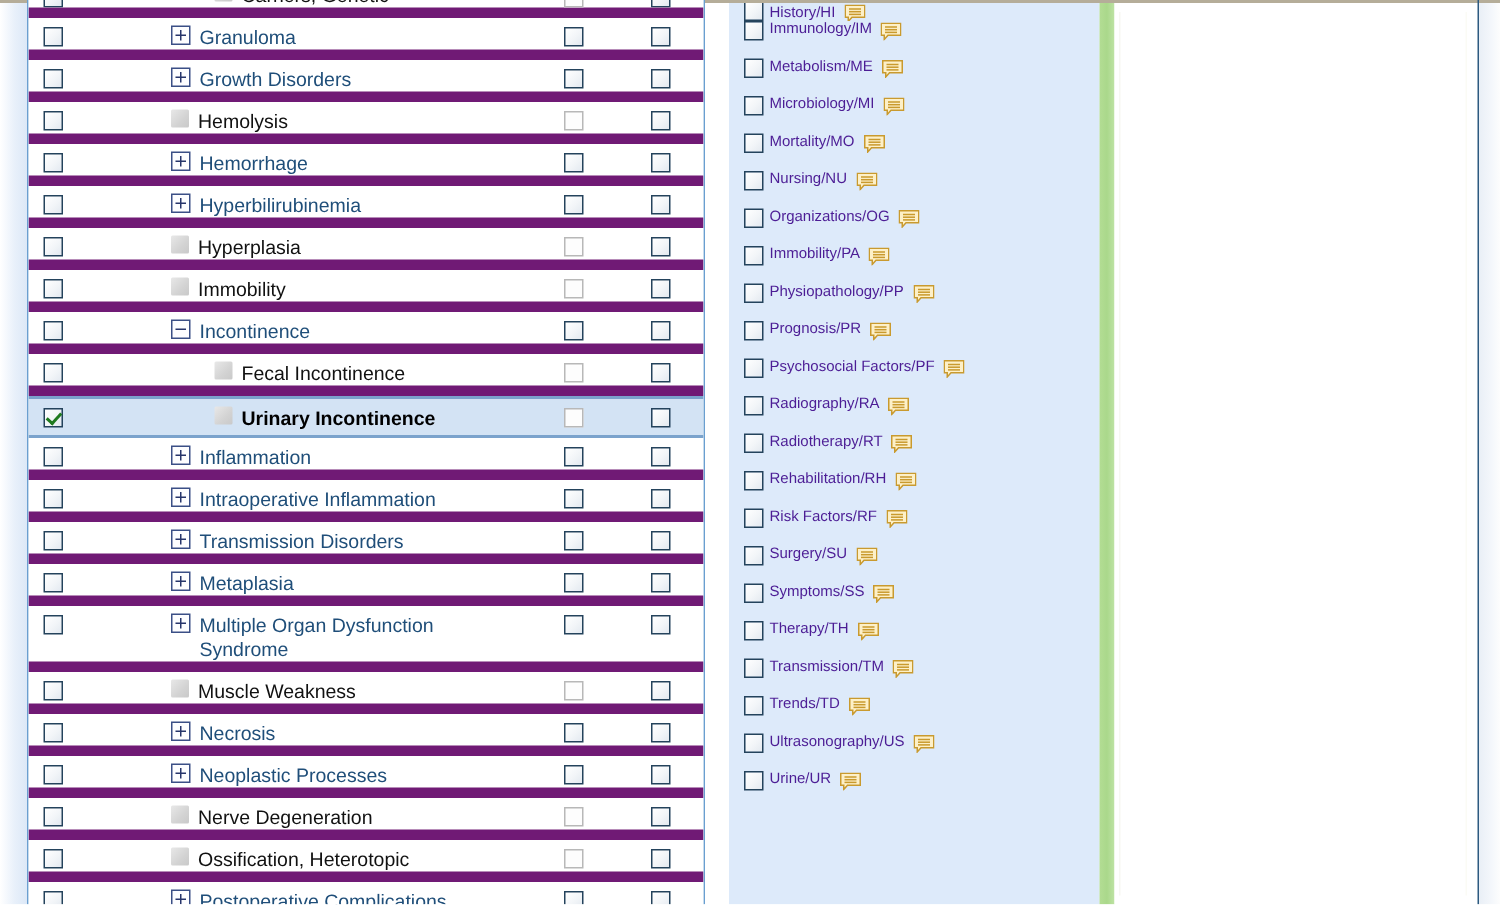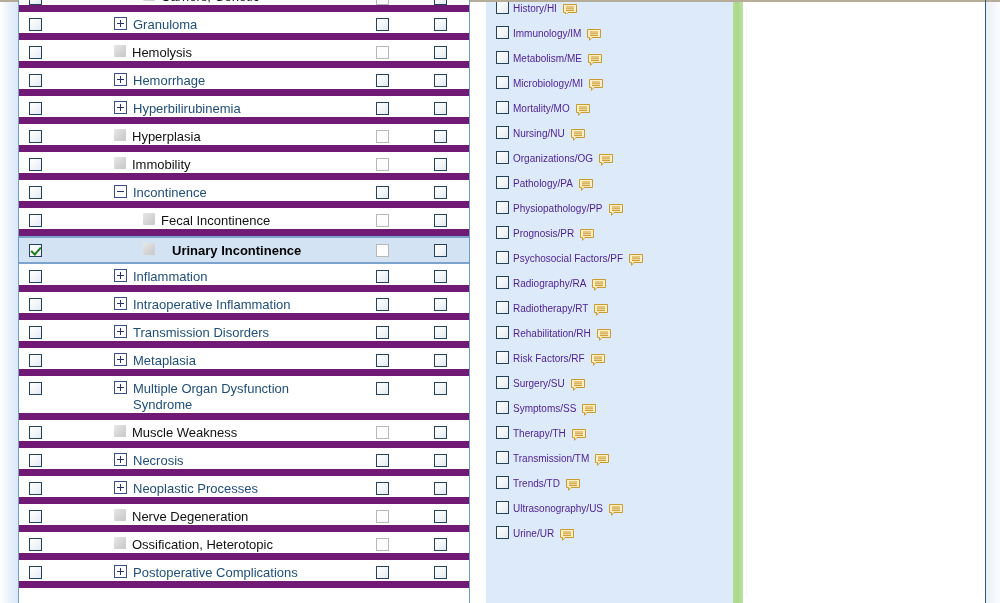--- a/index.html
+++ b/index.html
@@ -172,35 +172,34 @@
     max-width: 210px;
   }
   .node-text {
     color: #111111;
     font-size: 13px;
     line-height: 16px;
   }
   .tree-row.selected .node-text {
     font-weight: bold;
     color: #000000;
-    margin-left: 11px;
   }
 
   
   #sub-panel {
     position: absolute;
     left: 486px; top: 2px;
     width: 247px;
     height: 601px;
     background: #ddeafa;
     overflow: hidden;
   }
   .sub-row {
     display: flex;
-    align-items: flex-end;
+    align-items: flex-start;
     height: 25px;
     padding-left: 10px;
     box-sizing: border-box;
   }
   .sub-row.partial-top {
     height: 12px;
     align-items: flex-end;
     overflow: hidden;
   }
   .sub-label {
@@ -275,20 +274,35 @@
         </div>
         <div class="cell-cb">
           <span class="cb"></span>
         </div>
       </div>
       <div class="tree-row">
         <div class="cell-sel">
           <span class="cb"></span>
         </div>
         <div class="cell-label indent-0">
+          <span class="twisty plus"></span>
+          <span class="node-link">Growth Disorders</span>
+        </div>
+        <div class="cell-cb">
+          <span class="cb"></span>
+        </div>
+        <div class="cell-cb">
+          <span class="cb"></span>
+        </div>
+      </div>
+      <div class="tree-row">
+        <div class="cell-sel">
+          <span class="cb"></span>
+        </div>
+        <div class="cell-label indent-0">
           <span class="leaf-icon"></span>
           <span class="node-text">Hemolysis</span>
         </div>
         <div class="cell-cb">
           <span class="cb disabled"></span>
         </div>
         <div class="cell-cb">
           <span class="cb"></span>
         </div>
       </div>
@@ -630,21 +644,21 @@
         <span class="sub-label">Organizations/OG</span>
         <span class="note-icon"><svg width="14" height="12" viewBox="0 0 14 12">
             <path d="M0.5 0.5 H13.5 V8.5 H5 L2.5 11.3 V8.5 H0.5 Z" fill="#fdf0c8" stroke="#c99a2e" stroke-width="1"></path>
             <rect x="3" y="2.5" width="8" height="1" fill="#c99a2e"></rect>
             <rect x="3" y="4.3" width="8" height="1" fill="#c99a2e"></rect>
             <rect x="3" y="6.1" width="8" height="1" fill="#c99a2e"></rect>
           </svg></span>
       </div>
       <div class="sub-row">
         <span class="cb"></span>
-        <span class="sub-label">Pathology/PA</span>
+        <span class="sub-label">Immobility/PA</span>
         <span class="note-icon"><svg width="14" height="12" viewBox="0 0 14 12">
             <path d="M0.5 0.5 H13.5 V8.5 H5 L2.5 11.3 V8.5 H0.5 Z" fill="#fdf0c8" stroke="#c99a2e" stroke-width="1"></path>
             <rect x="3" y="2.5" width="8" height="1" fill="#c99a2e"></rect>
             <rect x="3" y="4.3" width="8" height="1" fill="#c99a2e"></rect>
             <rect x="3" y="6.1" width="8" height="1" fill="#c99a2e"></rect>
           </svg></span>
       </div>
       <div class="sub-row">
         <span class="cb"></span>
         <span class="sub-label">Physiopathology/PP</span>

